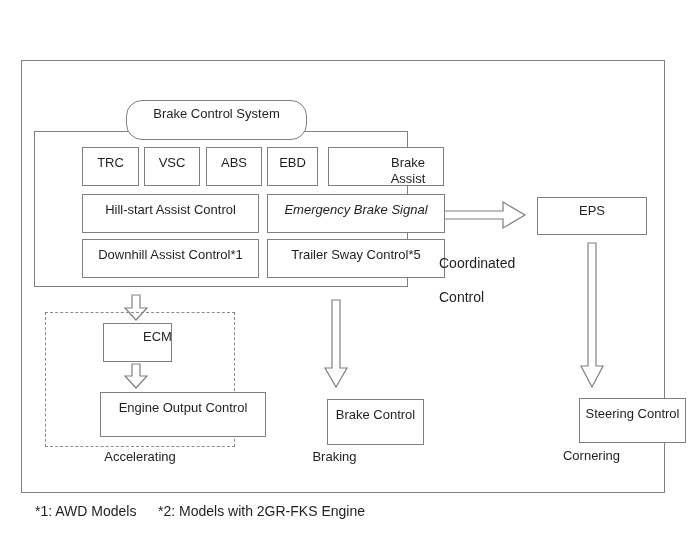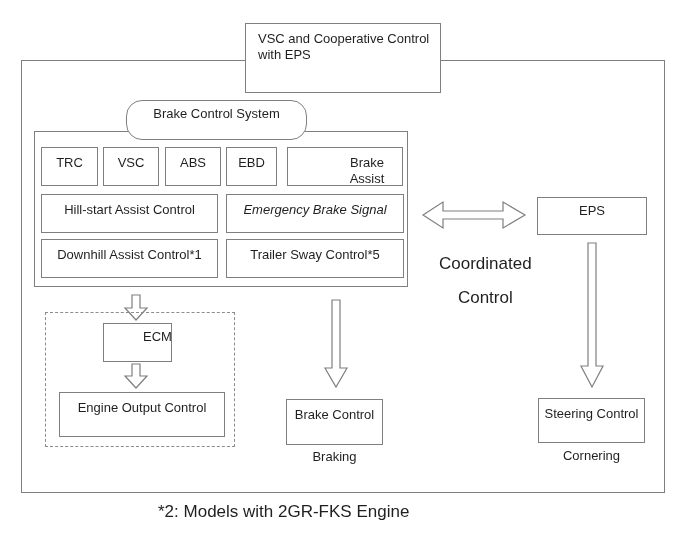--- a/index.html
+++ b/index.html
@@ -11,29 +11,29 @@
     position:absolute;border:1px solid #7f7f7f;background:transparent;
     box-sizing:border-box;z-index:1;
   }
   .arrow-layer{position:absolute;left:0;top:0;z-index:2;}
   .box{
     position:absolute;background:#ffffff;border:1px solid #7f7f7f;
     box-sizing:border-box;font-size:13px;line-height:16px;color:#1f1f1f;
     text-align:center;z-index:3;
   }
   .box.pad5{padding-top:5px;}
-  .box.pad7{padding-top:7px;}
+  .box.pad7{padding-top:7px;margin-left:41px;}
   .rounded{border-radius:16px;z-index:4;}
   .dashedbox{
     position:absolute;border:1px dashed #8c8c8c;background:transparent;
     box-sizing:border-box;z-index:2;
   }
   .lefttext{
-    position:absolute;font-size:17px;line-height:17px;color:#1f1f1f;
-    text-align:center;z-index:5;white-space:pre-line;
+    position:absolute;font-size:14px;line-height:17px;color:#1f1f1f;
+    text-align:left;z-index:5;white-space:pre-line;
   }
   .caption{
     position:absolute;font-size:13px;color:#1f1f1f;text-align:center;z-index:5;
   }
   .titlebox{text-align:left;padding:7px 8px 0 12px;z-index:5;}
 </style>
 </head>
 <body>
 
 <div class="stage">
@@ -57,37 +57,35 @@
   <div class="box pad7" style="left:287px;top:147px;width:116px;height:39px;padding-left:44px;">Brake Assist</div>
 
   <div class="box pad7" style="left:41px;top:194px;width:177px;height:39px;">Hill-start Assist Control</div>
   <div class="box pad7" style="left:226px;top:194px;width:178px;height:39px;font-style:italic;">Emergency Brake Signal</div>
 
   <div class="box pad7" style="left:41px;top:239px;width:177px;height:39px;">Downhill Assist Control*1</div>
   <div class="box pad7" style="left:226px;top:239px;width:178px;height:39px;">Trailer Sway Control*5</div>
 
   <div class="box rounded pad5" style="left:126px;top:100px;width:181px;height:40px;">Brake Control System</div>
 
-  <div class="box titlebox" style="left:245px;top:23px;width:196px;height:70px;">
-    <div>VSC and Cooperative Control</div>
-    <div>with EPS</div>
-  </div>
 
   <div class="lefttext" style="left:439px;top:238px;">
     <div>Coordinated</div>
     <div>Control</div>
   </div>
 
   <div class="box pad5" style="left:537px;top:197px;width:110px;height:38px;">EPS</div>
 
   <div class="dashedbox" style="left:45px;top:312px;width:190px;height:135px;"></div>
   <div class="box pad5" style="left:103px;top:323px;width:69px;height:39px;padding-left:39px;">ECM</div>
   <div class="box pad7" style="left:59px;top:392px;width:166px;height:45px;">Engine Output Control</div>
+  <div class="caption" style="left:45px;top:449px;width:190px;">Accelerating</div>
 
   <div class="box pad7" style="left:286px;top:399px;width:97px;height:46px;">Brake Control</div>
   <div class="caption" style="left:286px;top:449px;width:97px;">Braking</div>
 
   <div class="box pad7" style="left:538px;top:398px;width:107px;height:45px;">Steering Control</div>
   <div class="caption" style="left:538px;top:448px;width:107px;">Cornering</div>
 
+  <div class="lefttext" style="left:35px;top:503px;">*1: AWD Models</div>
   <div class="lefttext" style="left:158px;top:503px;">*2: Models with 2GR-FKS Engine</div>
 
 </div>
 
 </body></html>

